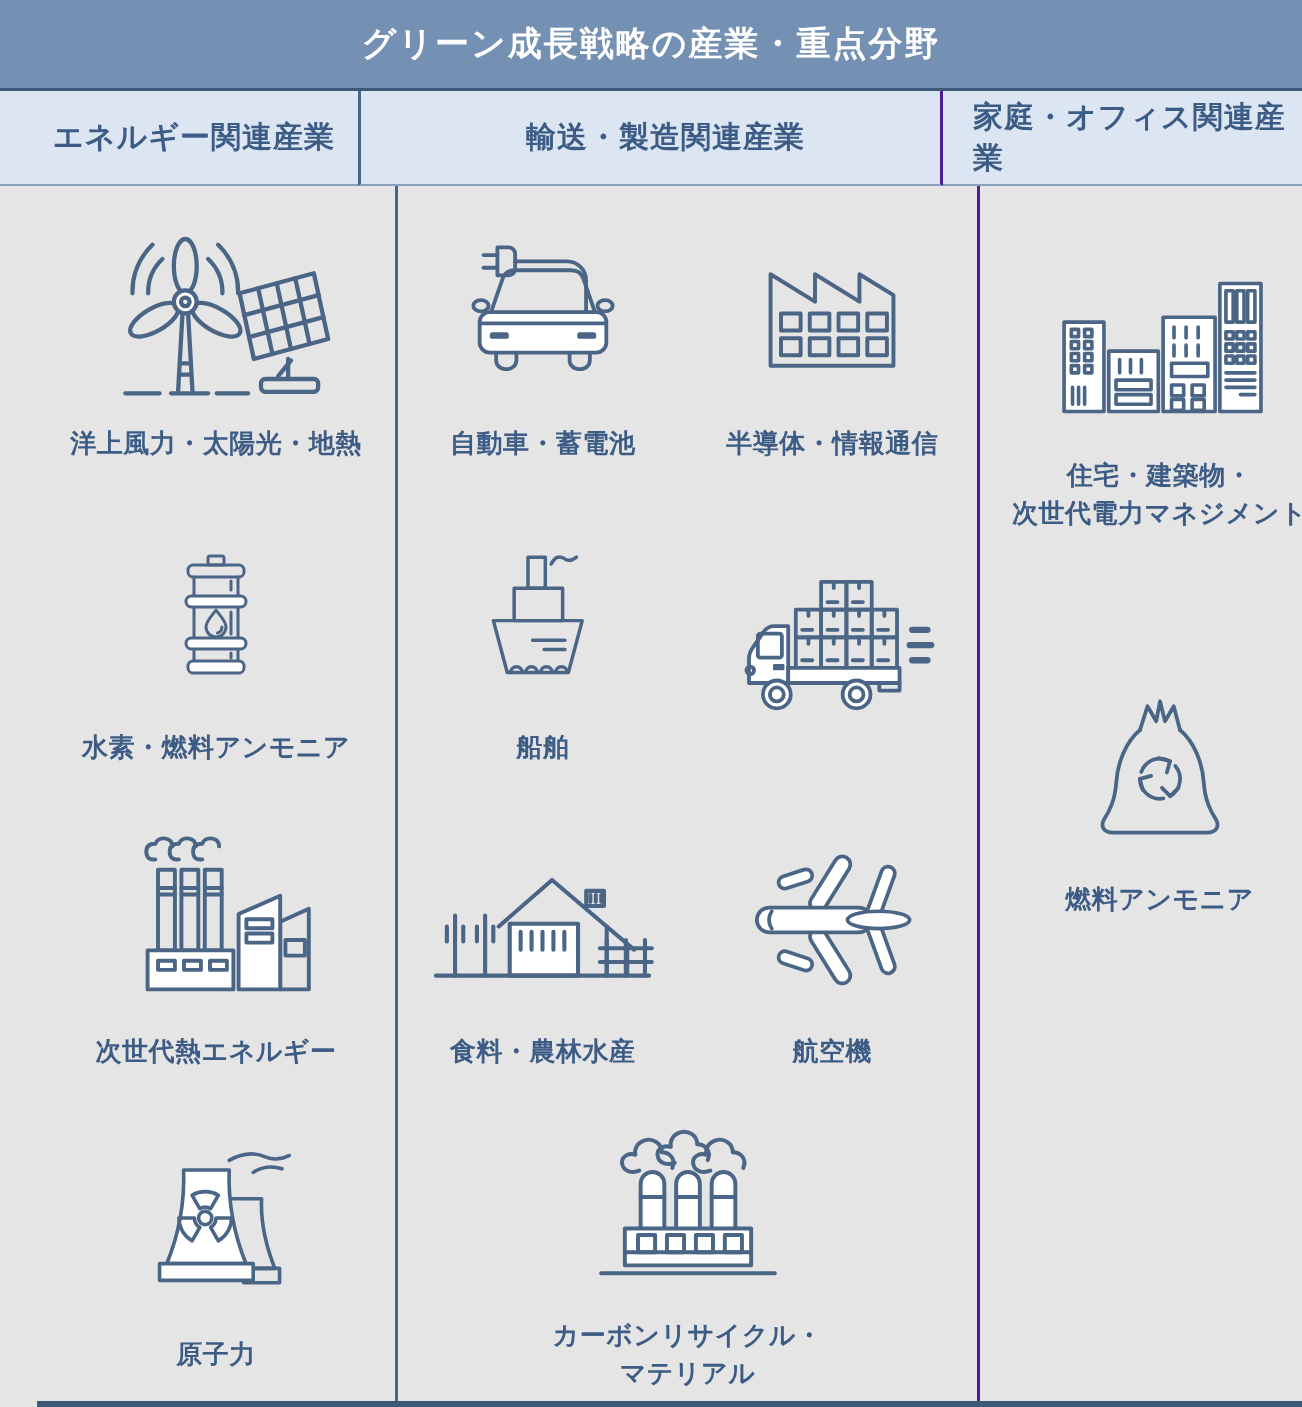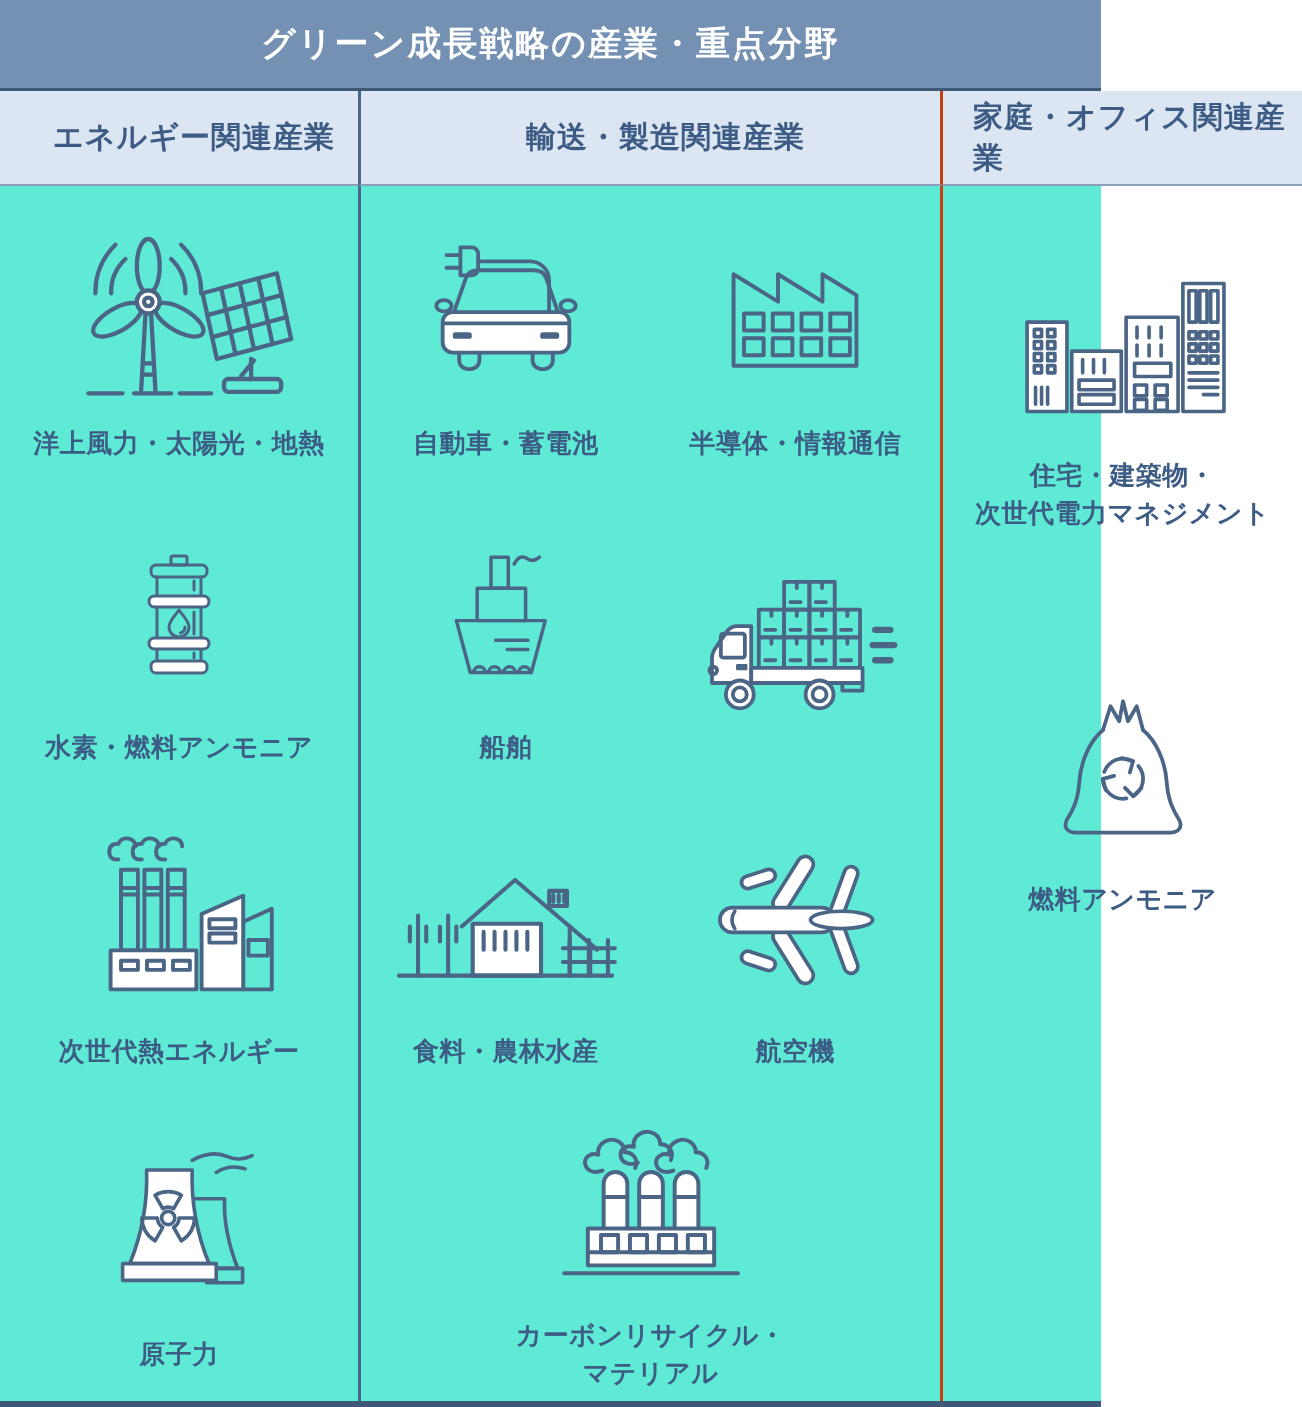--- a/index.html
+++ b/index.html
@@ -1,25 +1,25 @@
 <!DOCTYPE html>
 <html><head>
 <meta charset="utf-8">
 <style>
   html,body{margin:0;padding:0;background:#fff;}
-  .poster{width:1101px;height:1407px;background:#5eead4;display:flex;flex-direction:column;
+  .poster{width:1302px;height:1407px;background:#e5e5e5;display:flex;flex-direction:column;
           font-family:"Liberation Sans","DejaVu Sans",sans-serif;box-sizing:border-box;}
   .title-bar{height:88px;flex:0 0 88px;background:#7490b2;border-bottom:3px solid #3e5878;
              display:flex;align-items:center;justify-content:center;}
   .title-bar h1{margin:0;color:#ffffff;font-size:34px;font-weight:bold;letter-spacing:2px;}
   .head-row{flex:0 0 95px;display:grid;grid-template-columns:358px 585px 359px;}
   .head-cell{background:#dce6f2;border-bottom:2px solid #8aa0ba;display:flex;align-items:center;justify-content:center;
              color:#3d5c85;font-size:30px;font-weight:bold;letter-spacing:1px;box-sizing:border-box;padding-left:30px;}
-  .mid-b{border-left:3px solid #486688;border-right:3px solid #c2410c;}
-  .body-row{flex:1;display:grid;grid-template-columns:358px 585px 359px;border-bottom:6px solid #3e5878;box-sizing:border-box;}
+  .mid-b{border-left:3px solid #486688;border-right:3px solid #4c1d95;}
+  .body-row{flex:1;display:grid;grid-template-columns:358px 585px 359px;border-bottom:6px solid #3e5878;box-sizing:border-box;margin-left:37px;}
   .col{display:flex;flex-direction:column;box-sizing:border-box;}
   .cell{flex:1 1 0;display:flex;flex-direction:column;align-items:center;justify-content:center;gap:14px;padding:4px 6px;box-sizing:border-box;}
   .row{flex:1 1 0;display:flex;}
   .row .cell{flex:1 1 0;align-items:center;}
   .icon{height:198px;display:flex;align-items:center;justify-content:center;}
   .label{color:#3d5c85;font-size:26px;font-weight:bold;text-align:center;white-space:pre-line;line-height:1.45;letter-spacing:0.5px;}
   svg{display:block;}
 </style>
 </head>
 <body>

